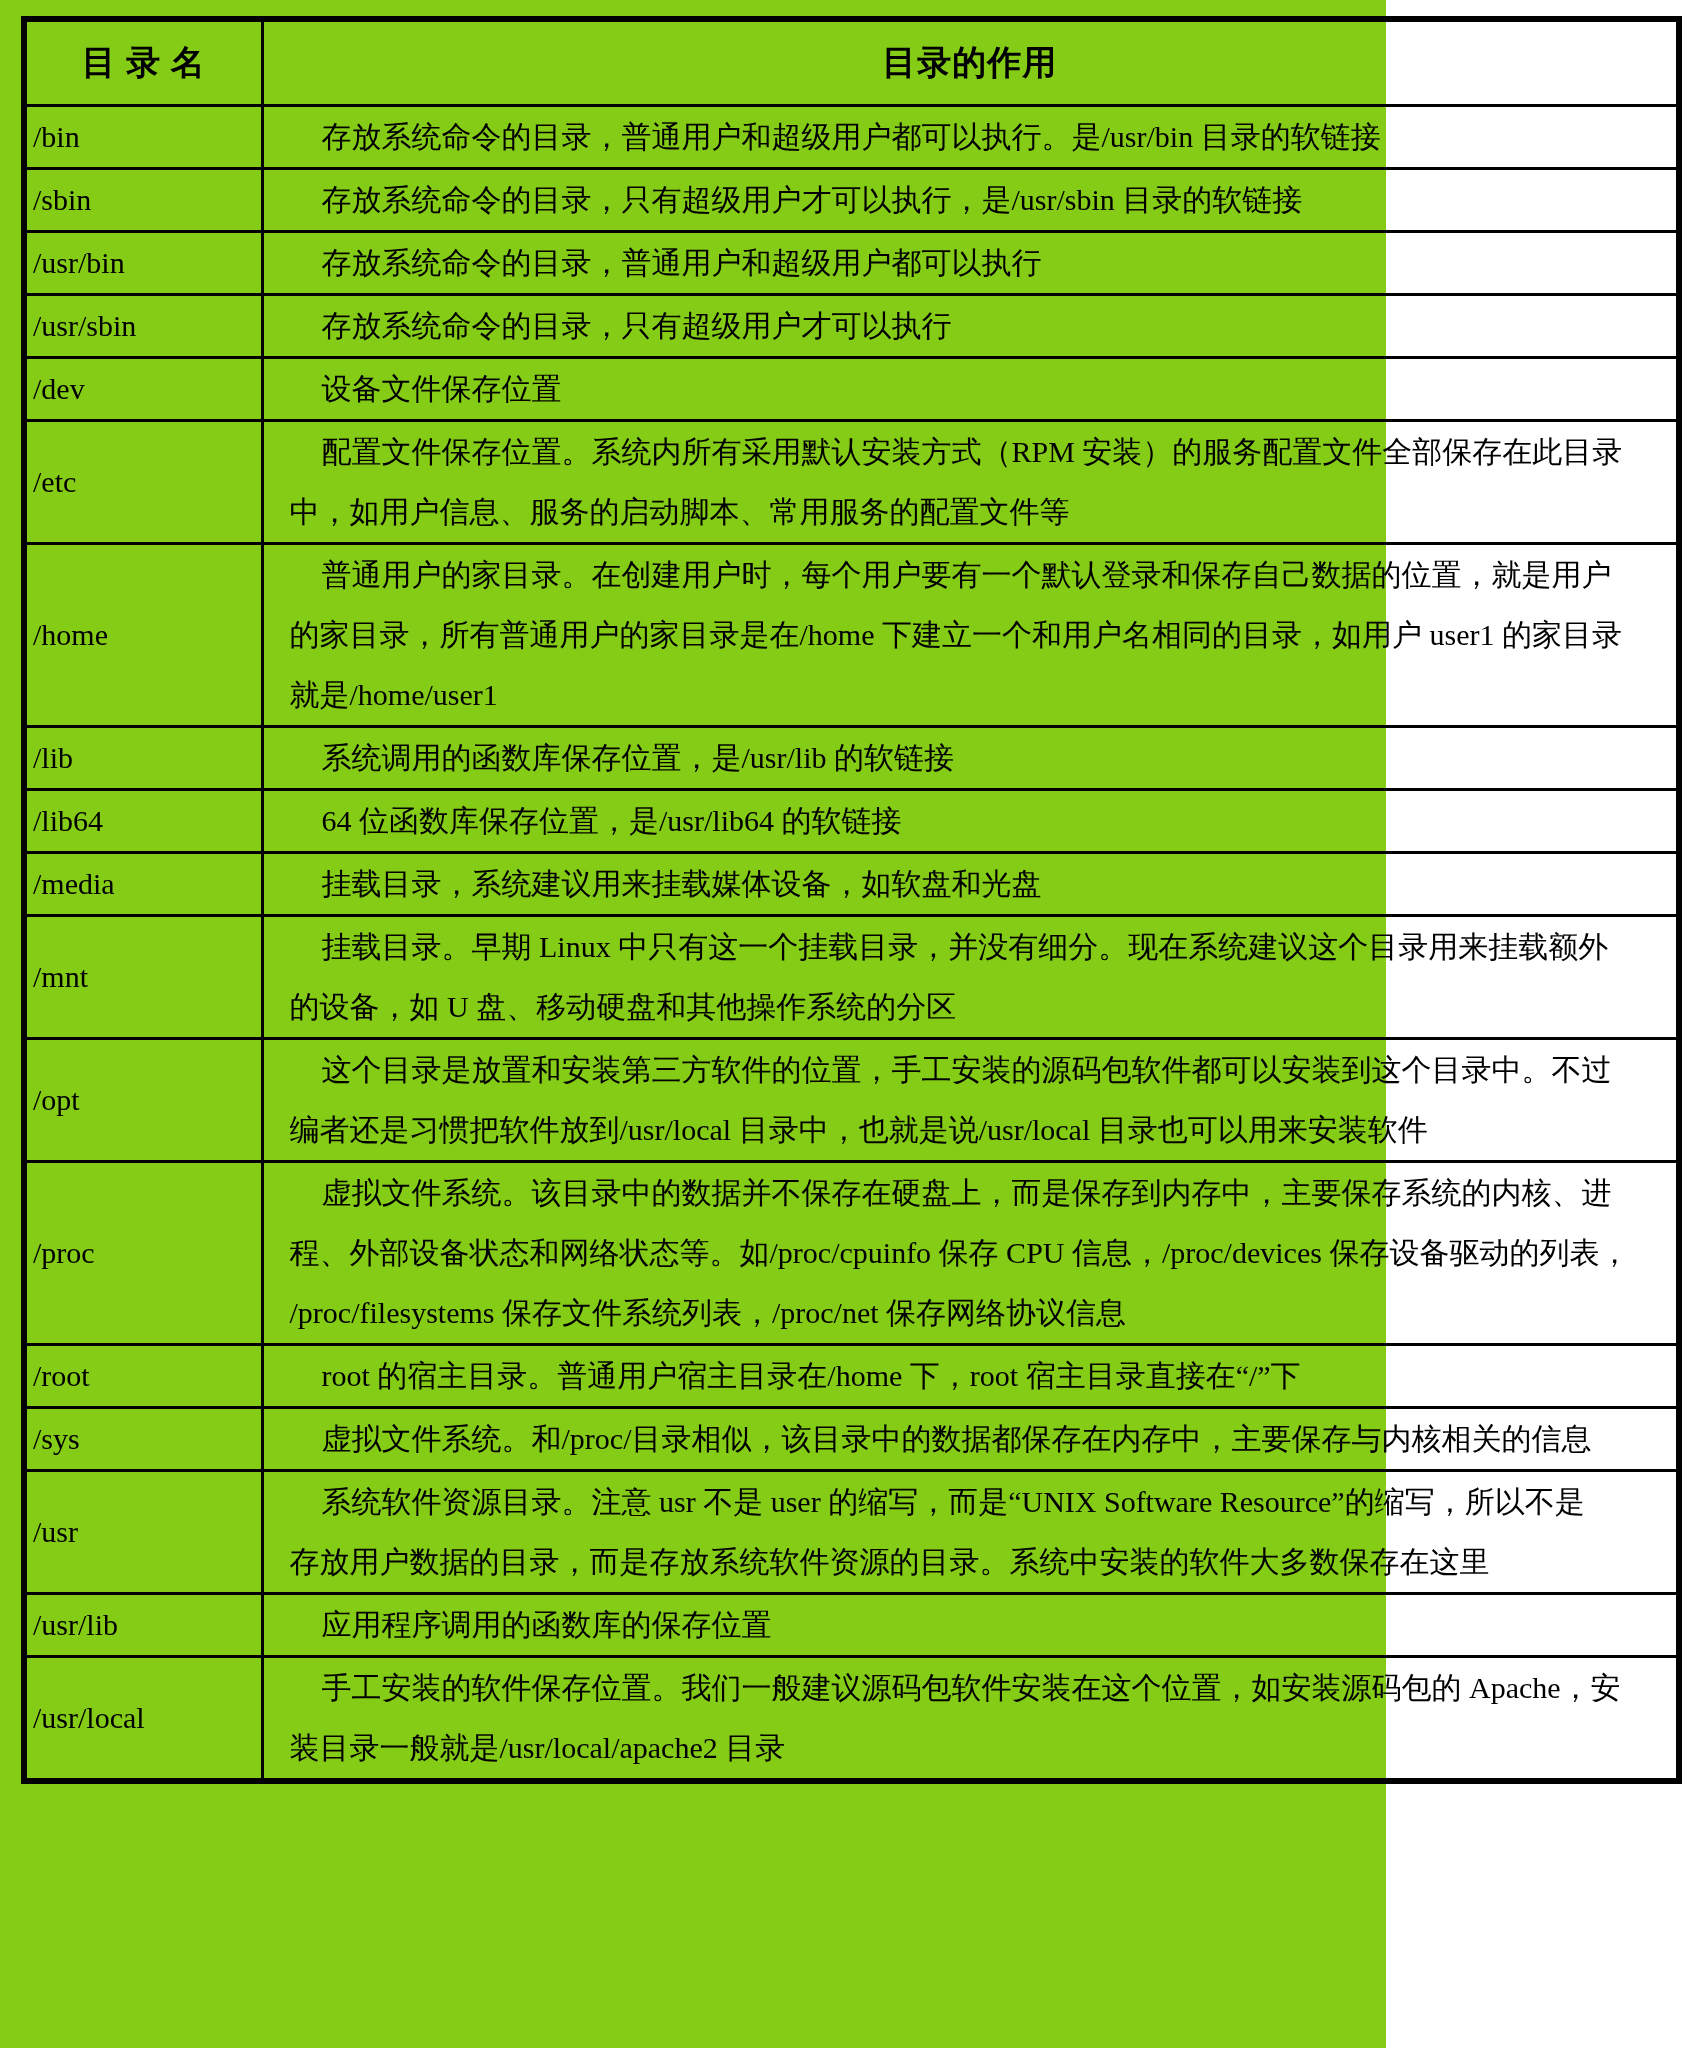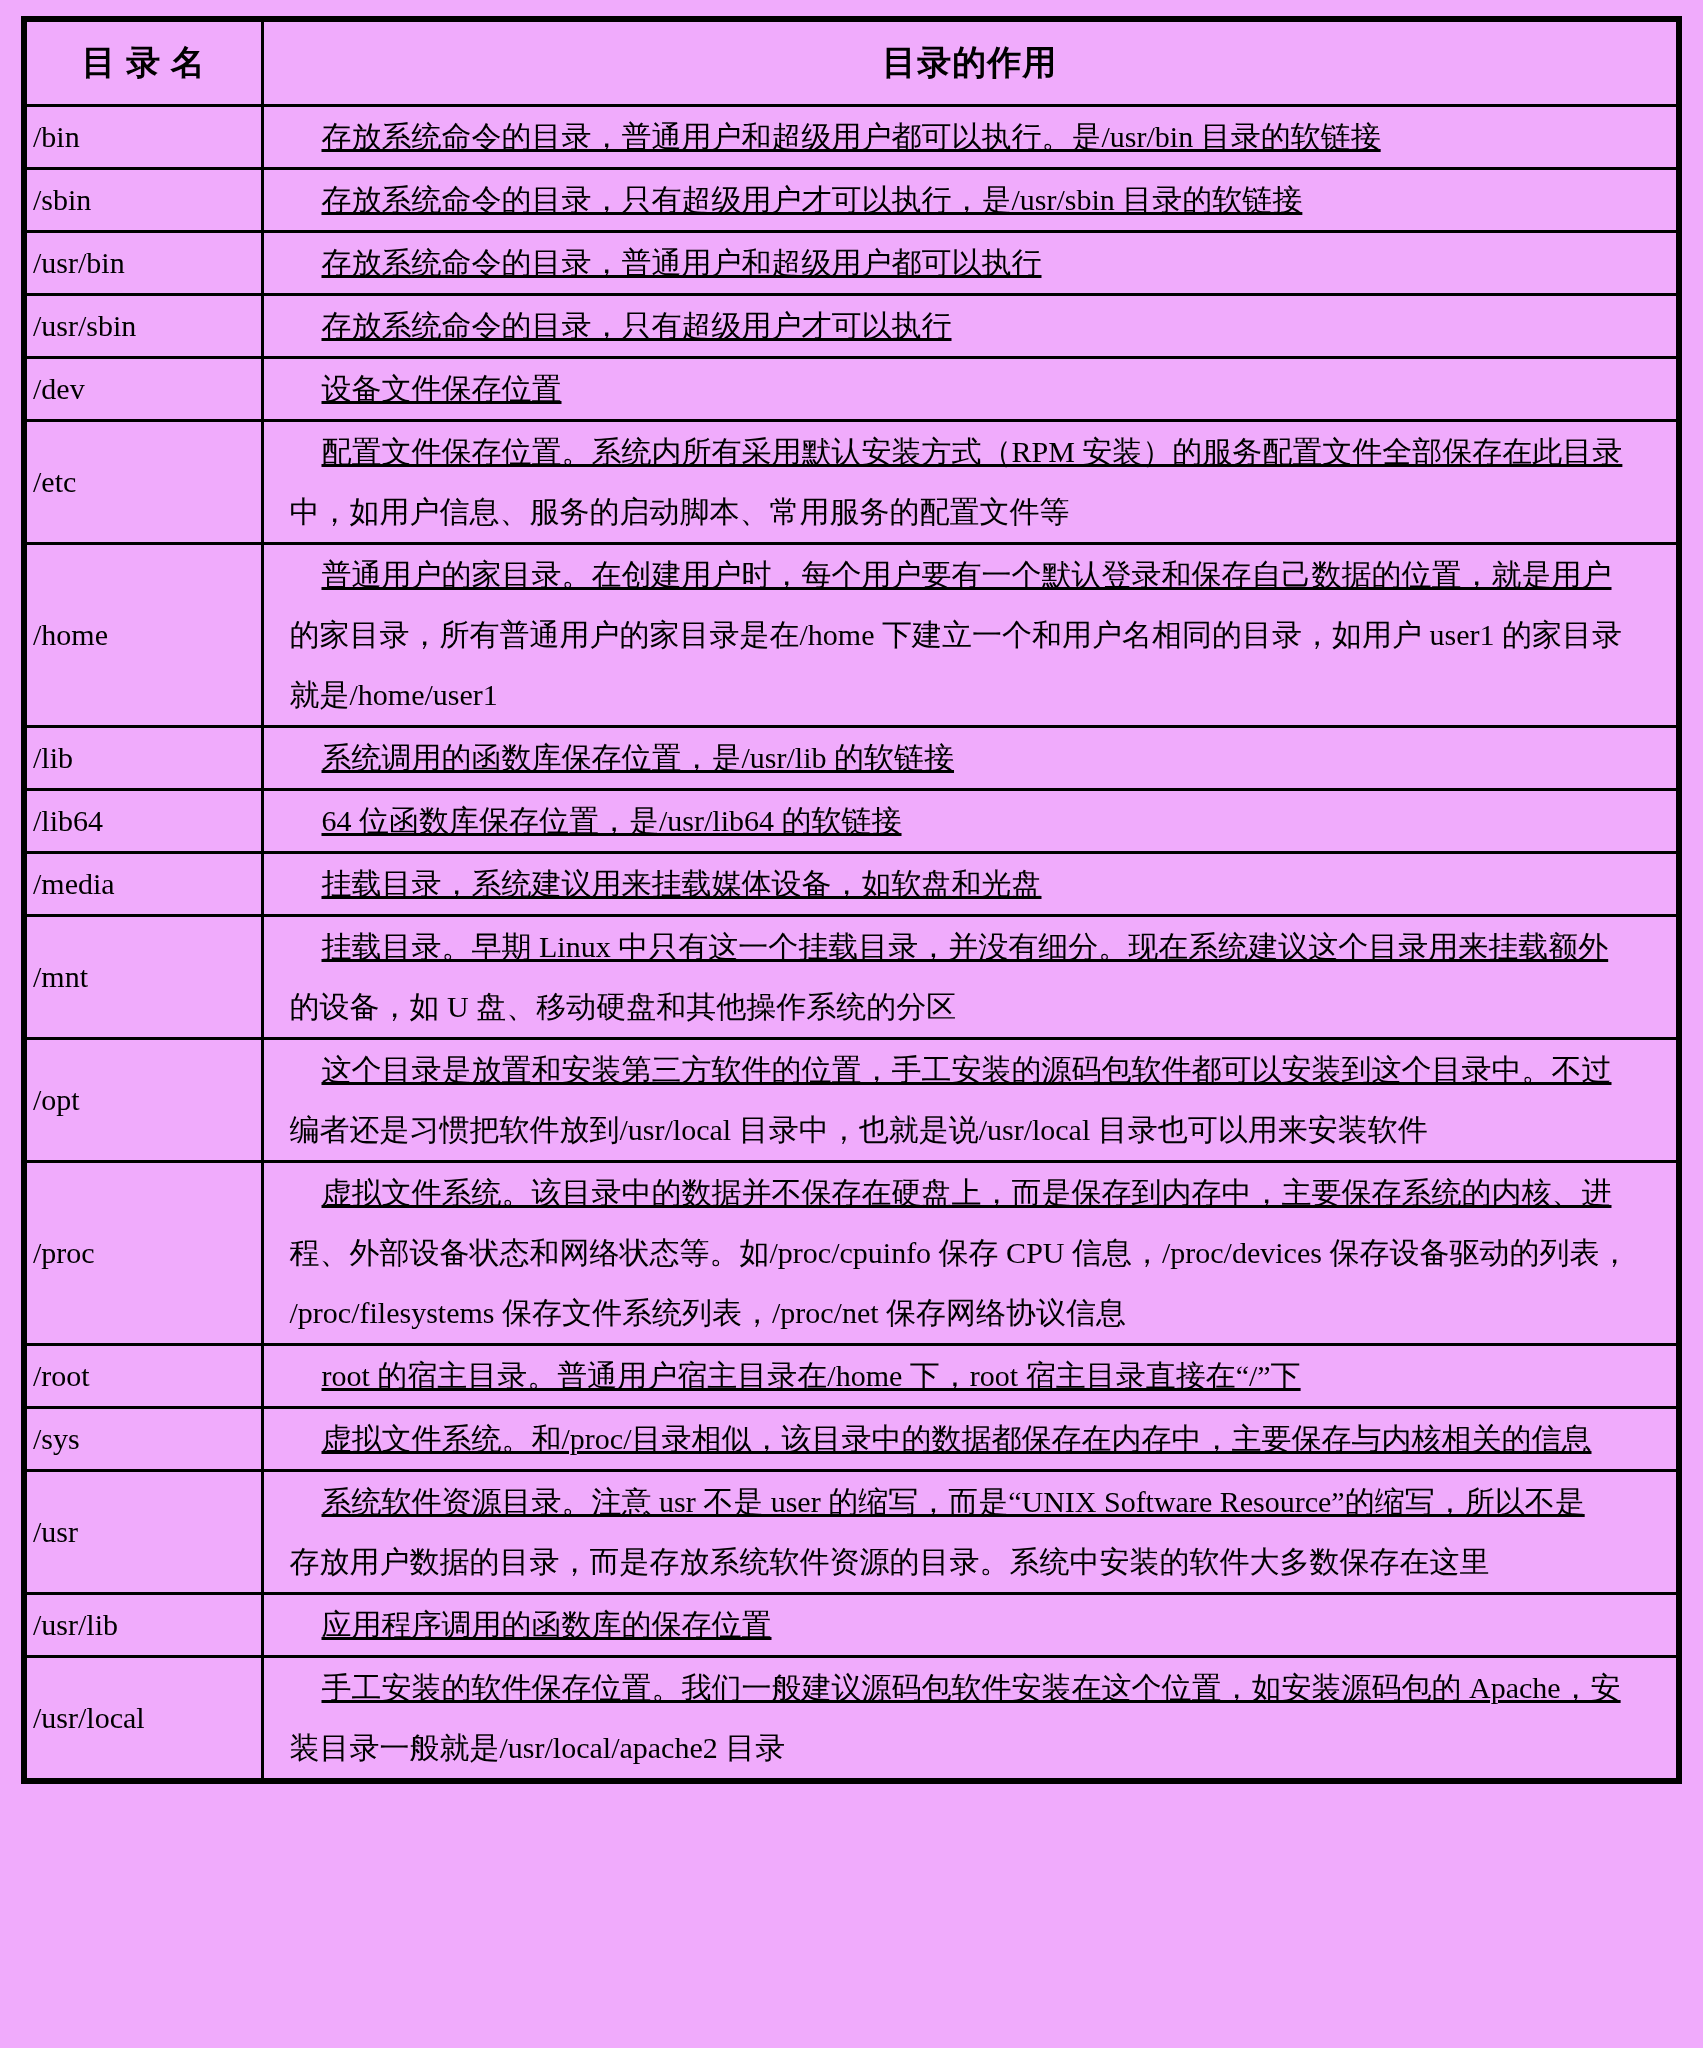--- a/index.html
+++ b/index.html
@@ -9,23 +9,23 @@
   }
   body {
     width: 1703px;
     height: 2048px;
     font-family: "Liberation Serif", "DejaVu Serif", serif;
     color: #000000;
     overflow: hidden;
   }
   .page {
     position: relative;
-    width: 1703px;
+    width: 1386px;
     height: 2048px;
-    background: #f0abfc;
+    background: #84cc16;
   }
   table.dir-table {
     position: absolute;
     left: 21px;
     top: 16px;
     width: 1661px;
     border-collapse: collapse;
     table-layout: fixed;
     border: 6px solid #000000;
   }
@@ -52,21 +52,20 @@
     font-size: 30px;
   }
   td.purpose-cell .line {
     height: 60px;
     line-height: 60px;
     white-space: nowrap;
     overflow: visible;
   }
   td.purpose-cell .line.first {
     text-indent: 32px;
-    text-decoration: underline;
   }
 </style>
 </head>
 <body>
 
 <div class="page">
   <table class="dir-table">
     <colgroup>
       <col class="col-name">
       <col class="col-purpose">

